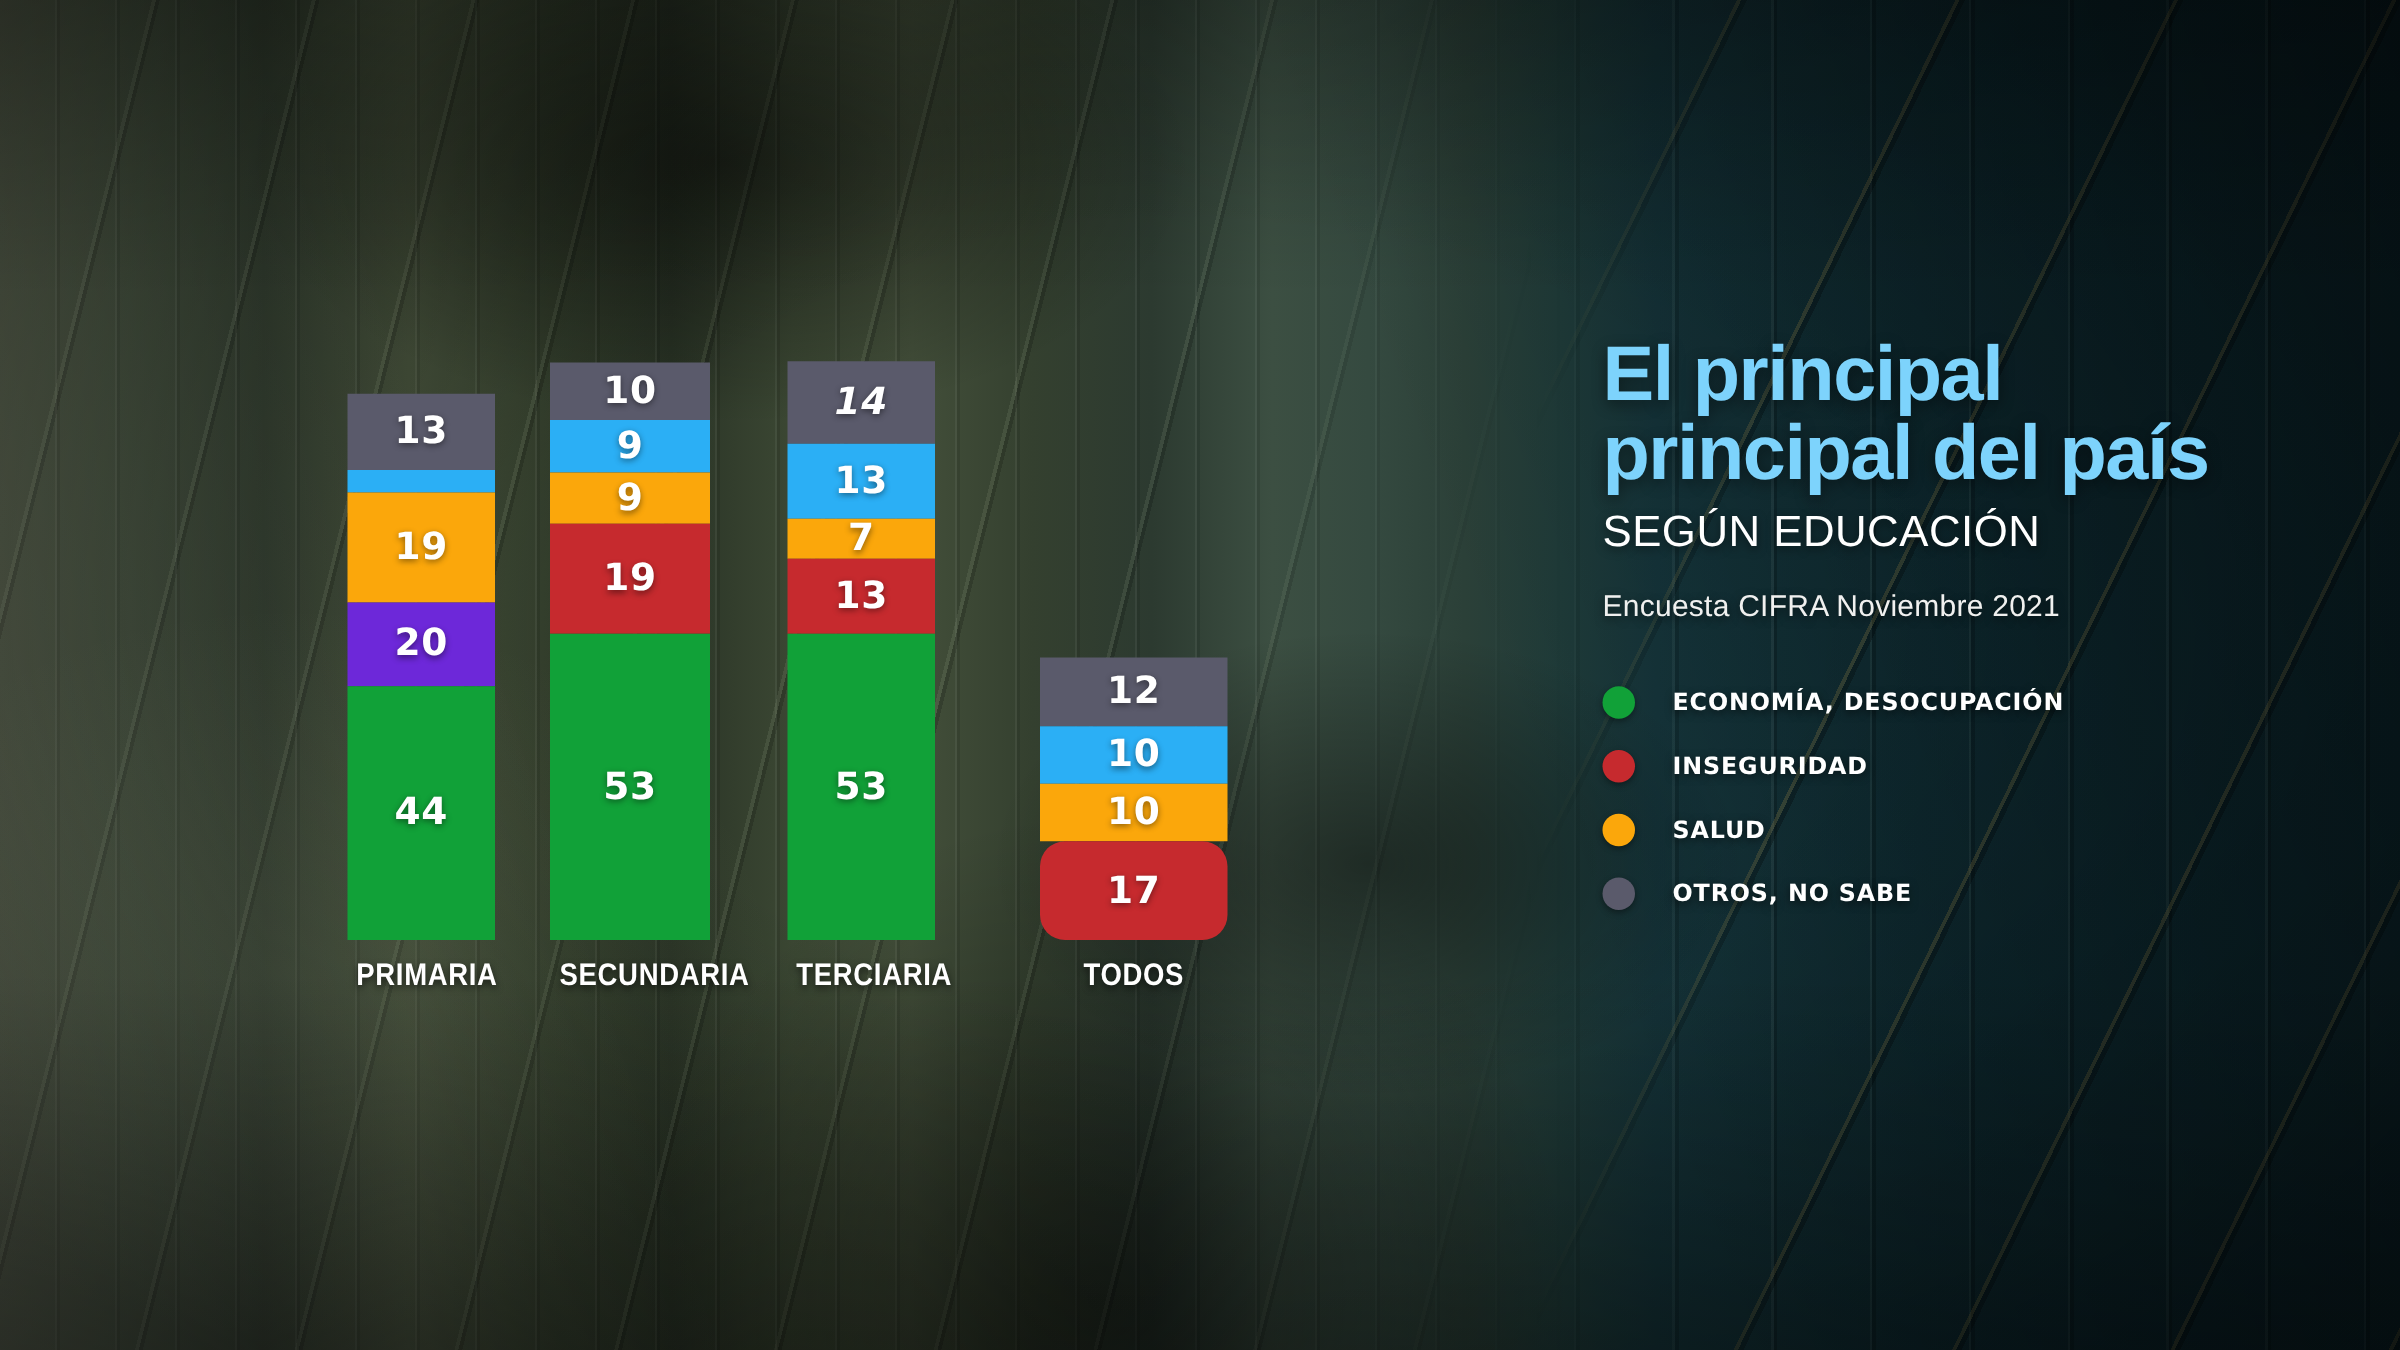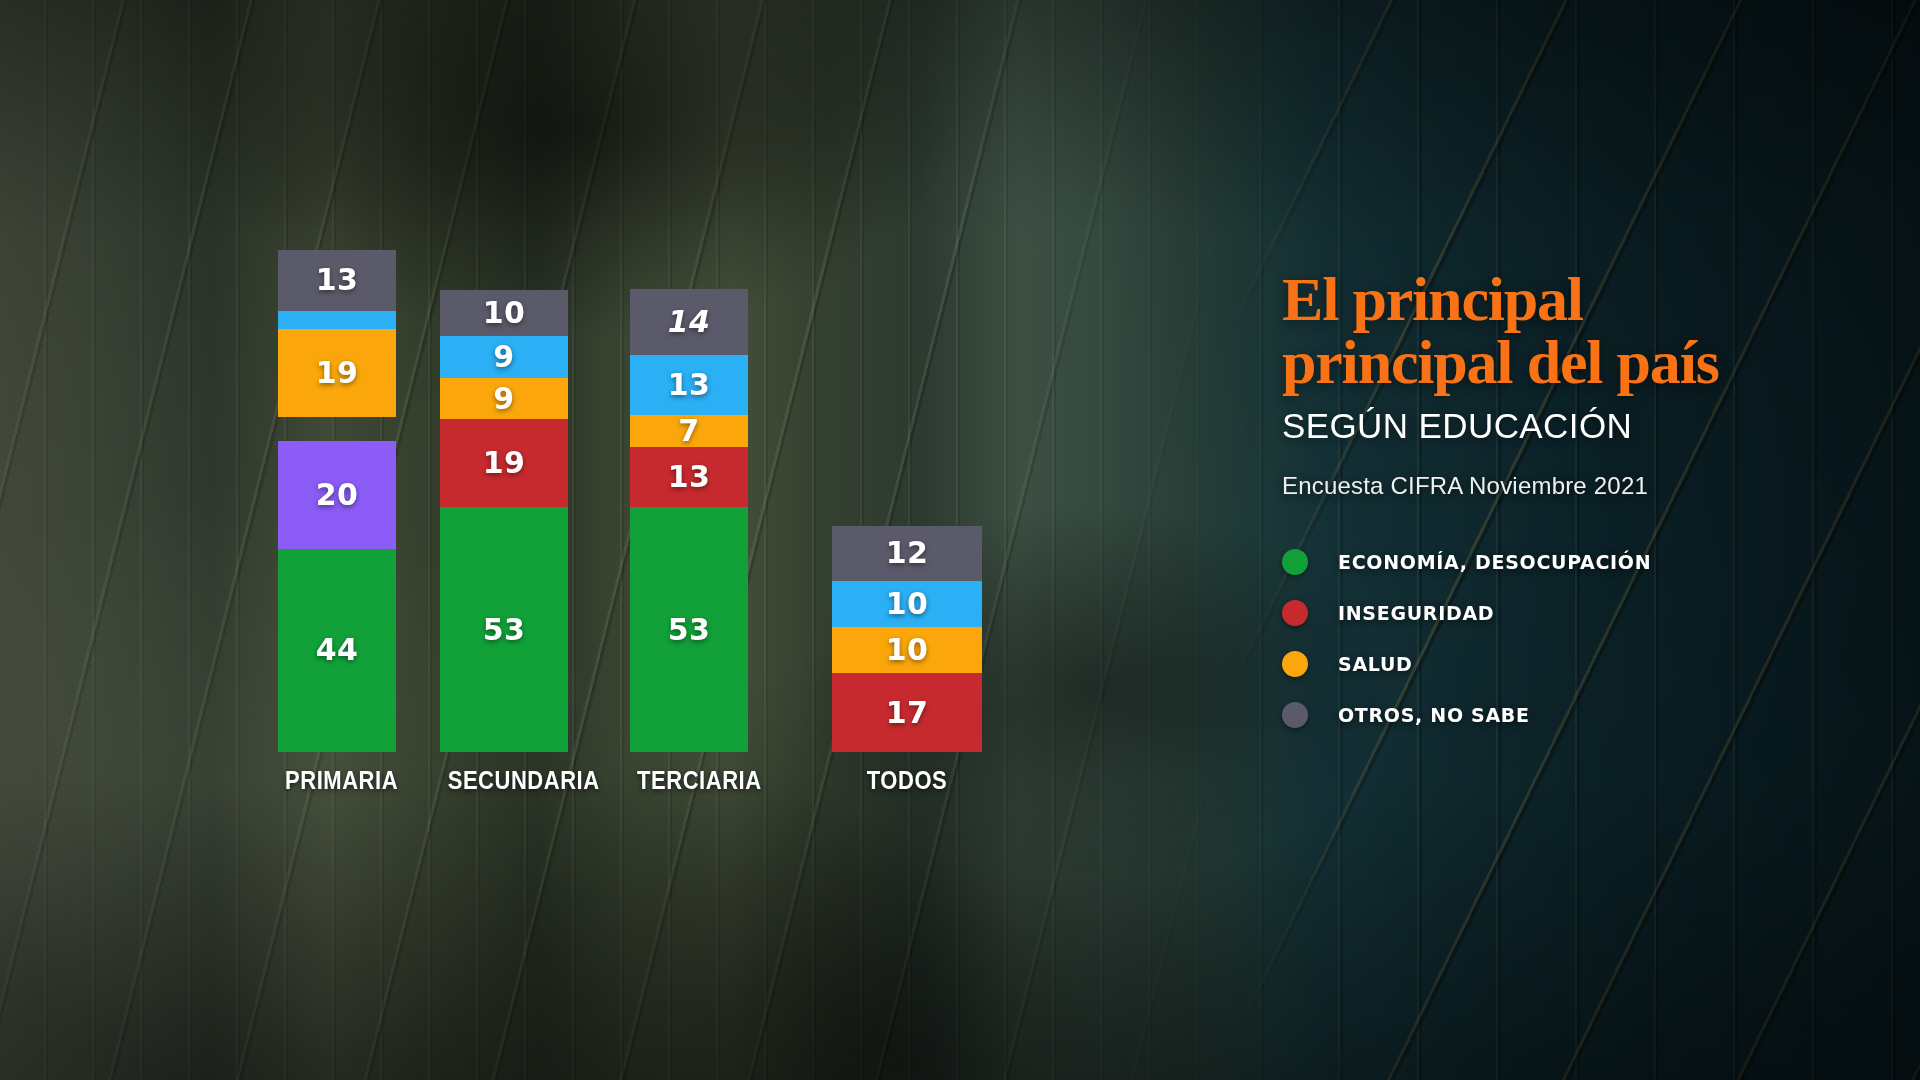--- a/index.html
+++ b/index.html
@@ -143,26 +143,26 @@
     transform:scaleX(.88);
   }
 
   
   #panel {
     position:absolute;
     left:1282px; top:268px;
     width:600px;
   }
   #title {
-    color:#f97316;
+    color:#7dd3fc;
     font-weight:bold;
     font-size:62px;
     line-height:1.02;
     letter-spacing:-1.2px;
-    font-family:Liberation Serif, serif;
+    font-family:Liberation Sans, sans-serif;
     text-shadow:0 3px 12px rgba(0,0,0,.45);
   }
   #subtitle {
     margin-top:12px;
     color:#fff;
     font-size:35px;
     letter-spacing:.4px;
     font-family:"Liberation Sans", sans-serif;
     text-shadow:0 2px 8px rgba(0,0,0,.5);
   }
@@ -209,21 +209,21 @@
   <div class="bg-layer bg-vignette"></div>
 </div>
 
 <div id="chart">
   <div class="bars" id="bars-container">
       <div class="bar-slot" style="width: 118px;">
         <div class="stack">
           <div class="seg" style="height: 60.06px; background: rgb(90, 90, 107);">13</div>
           <div class="seg unlabeled" style="height: 18.48px; background: rgb(43, 175, 245);"></div>
           <div class="seg" style="height: 87.78px; background: rgb(251, 167, 11);">19</div>
-          <div class="seg" style="height: 108px; background: #8b5cf6; margin-top: 24px;">20</div>
+          <div class="seg" style="height: 67px; background: #6d28d9;">20</div>
           <div class="seg" style="height: 203.28px; background: rgb(17, 161, 56);">44</div>
         </div>
         <div class="cat-label">PRIMARIA</div>
       </div>
       <div class="bar-slot" style="width: 128px; margin-left: 44px;">
         <div class="stack">
           <div class="seg" style="height: 46.2px; background: rgb(90, 90, 107);">10</div>
           <div class="seg" style="height: 41.58px; background: rgb(43, 175, 245);">9</div>
           <div class="seg" style="height: 41.58px; background: rgb(251, 167, 11);">9</div>
           <div class="seg" style="height: 87.78px; background: rgb(198, 42, 46);">19</div>
@@ -239,21 +239,21 @@
           <div class="seg" style="height: 60.06px; background: rgb(198, 42, 46);">13</div>
           <div class="seg" style="height: 244.86px; background: rgb(17, 161, 56);">53</div>
         </div>
         <div class="cat-label">TERCIARIA</div>
       </div>
       <div class="bar-slot" style="width: 150px; margin-left: 84px;">
         <div class="stack">
           <div class="seg" style="height: 55.44px; background: rgb(90, 90, 107);">12</div>
           <div class="seg" style="height: 46.2px; background: rgb(43, 175, 245);">10</div>
           <div class="seg" style="height: 46.2px; background: rgb(251, 167, 11);">10</div>
-          <div class="seg" style="height: 78.54px; background: rgb(198, 42, 46);">17</div>
+          <div class="seg" style="height: 78.54px; background: rgb(198, 42, 46); border-radius: 20px;">17</div>
         </div>
         <div class="cat-label">TODOS</div>
       </div>
     </div>
 </div>
 
 <div id="panel">
   <div id="title">
     <div>El principal</div>
     <div>principal del país</div>

